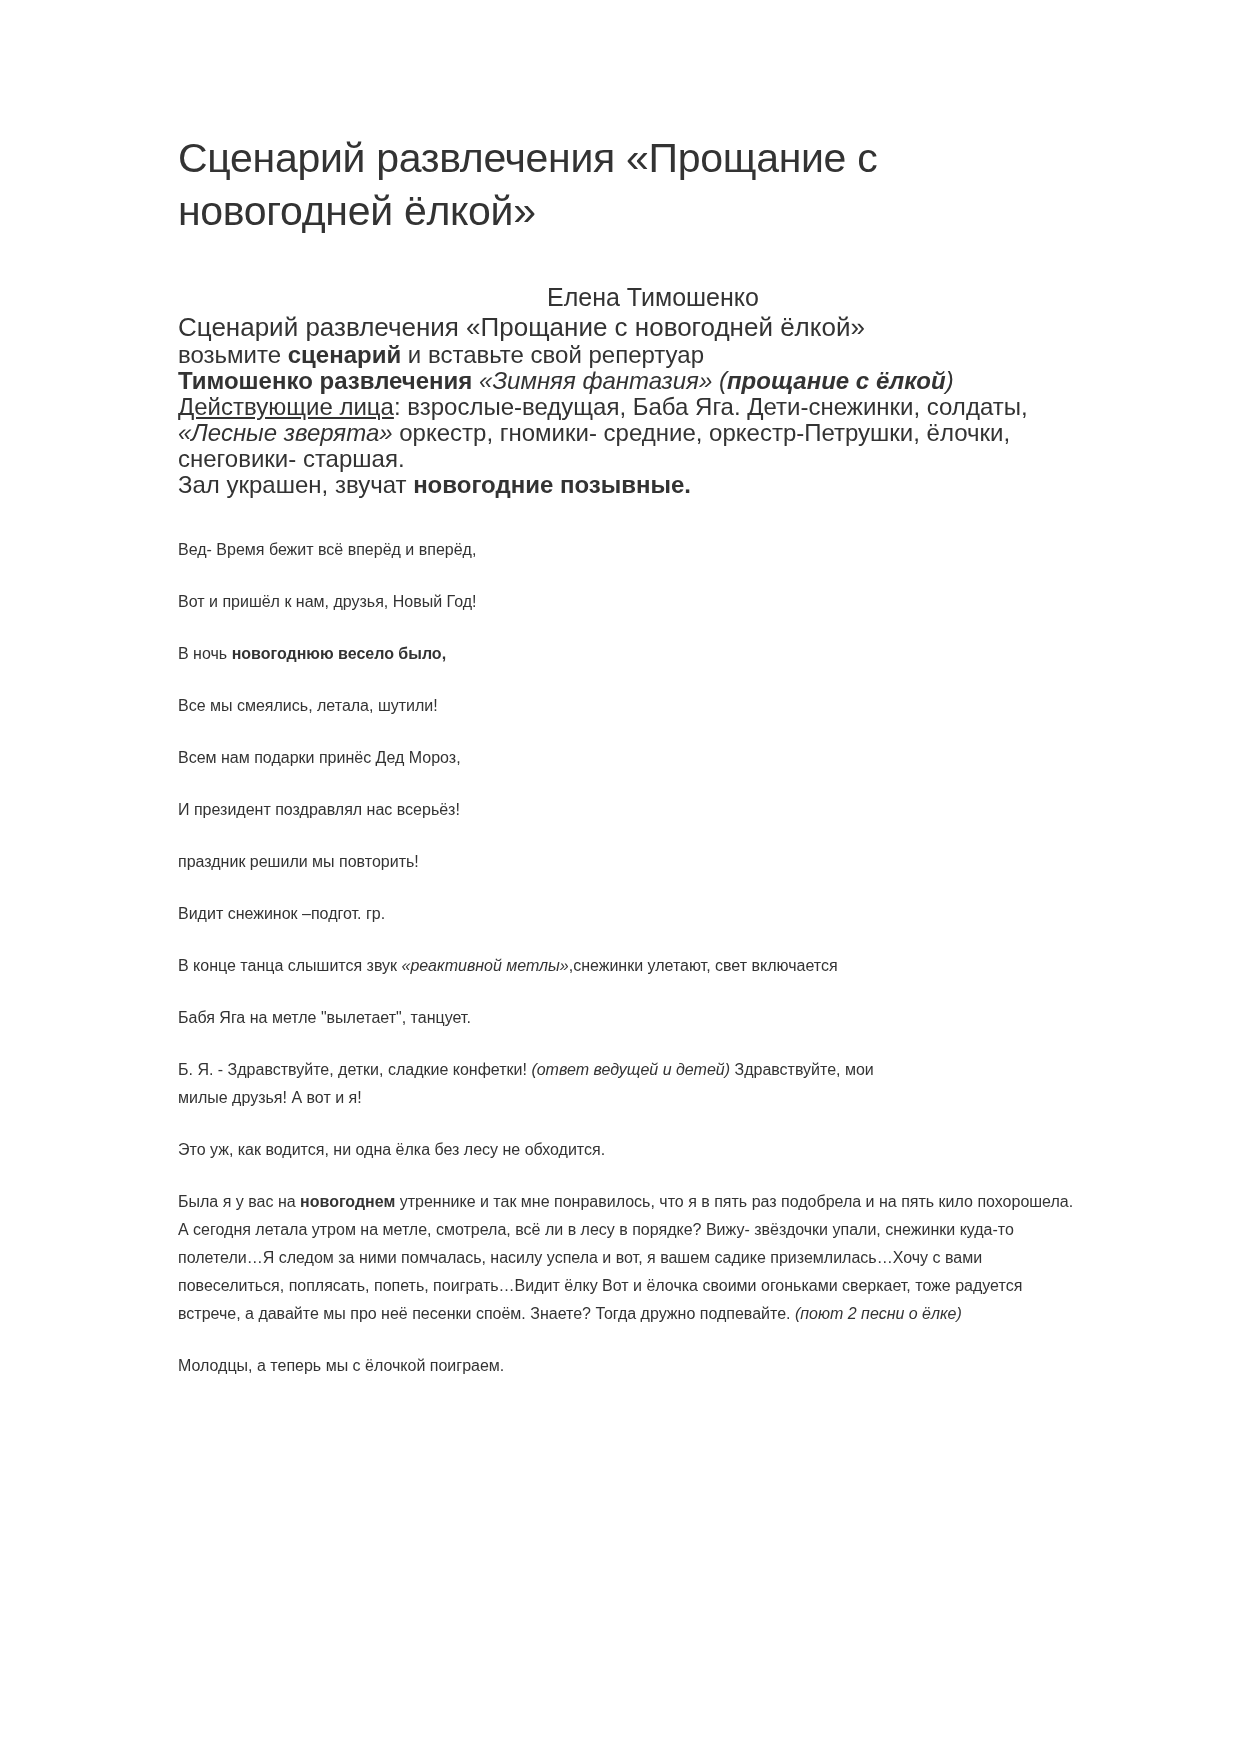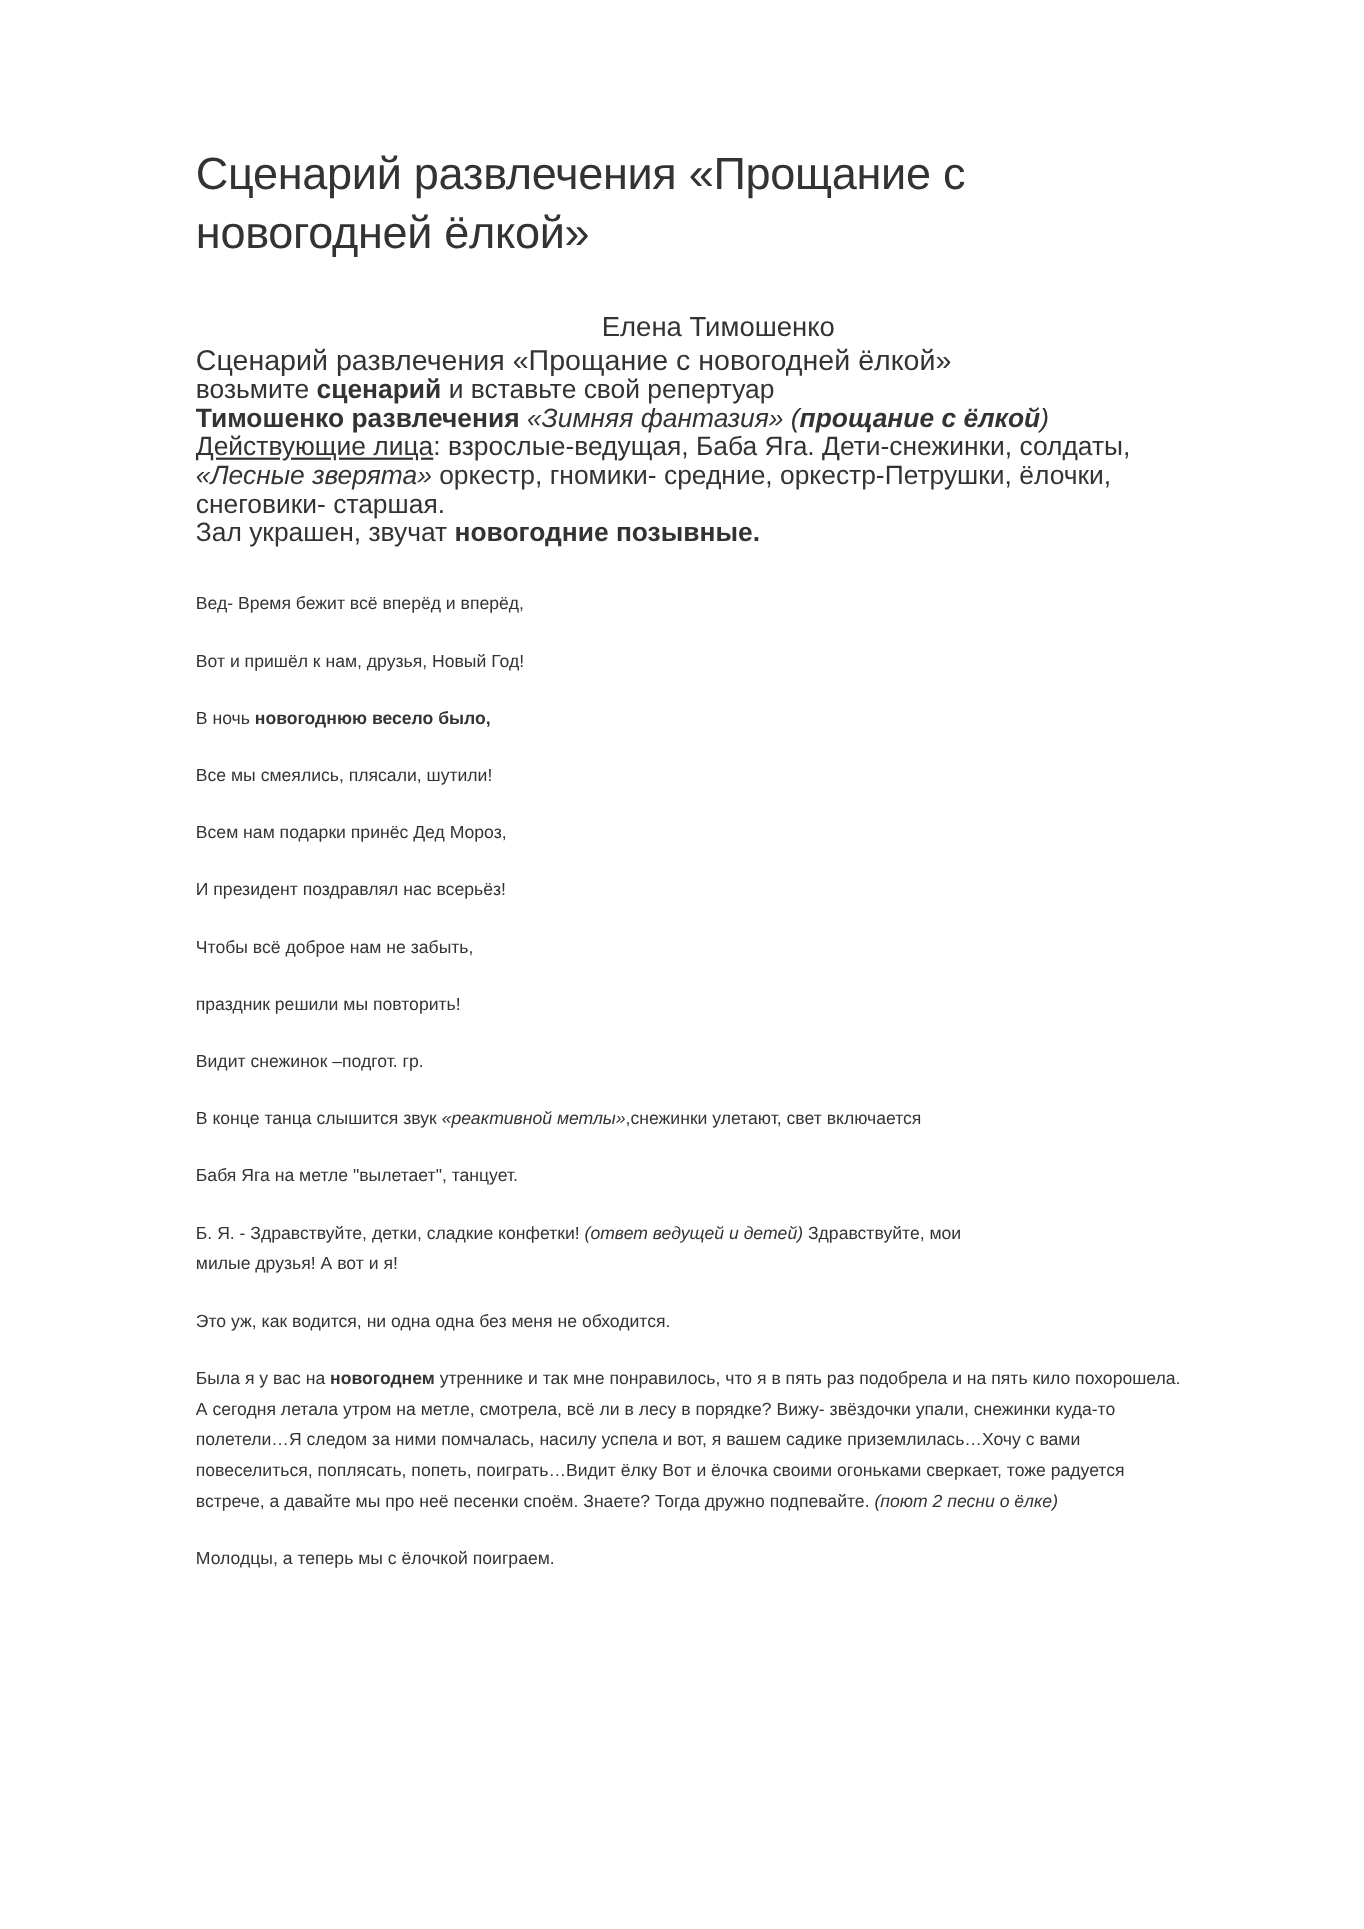--- a/index.html
+++ b/index.html
@@ -30,26 +30,25 @@
     <span class="line"><span>возьмите </span><b>сценарий</b><span> и вставьте свой репертуар</span></span>
     <span class="line"><b>Тимошенко развлечения</b><i> «Зимняя фантазия» </i><i>(</i><b><i>прощание с ёлкой</i></b><i>)</i></span>
     <span class="line"><u>Действующие лица</u><span>: взрослые-ведущая, Баба Яга. Дети-снежинки, солдаты, </span><i>«Лесные зверята»</i><span> оркестр, гномики- средние, оркестр-Петрушки, ёлочки, снеговики- старшая.</span></span>
     <span class="line"><span>Зал украшен, звучат </span><b>новогодние позывные.</b></span>
   </div>
 
   <div class="body">
     <p>Вед- Время бежит всё вперёд и вперёд,</p>
     <p>Вот и пришёл к нам, друзья, Новый Год!</p>
     <p id="p-bold"><span>В ночь </span><b>новогоднюю весело было,</b></p>
-    <p>Все мы смеялись, плясали, шутили!</p>
+    <p>Все мы смеялись, летала, шутили!</p>
     <p>Всем нам подарки принёс Дед Мороз,</p>
     <p>И президент поздравлял нас всерьёз!</p>
-    <p>Чтобы всё доброе нам не забыть,</p>
     <p>праздник решили мы повторить!</p>
     <p>Видит снежинок –подгот. гр.</p>
     <p><span>В конце танца слышится звук </span><i>«реактивной метлы»</i><span>,снежинки улетают, свет включается</span></p>
     <p>Бабя Яга на метле "вылетает", танцует.</p>
     <p style="width:720px"><span>Б. Я. - Здравствуйте, детки, сладкие конфетки! </span><i>(ответ ведущей и детей)</i><span> Здравствуйте, мои милые друзья! А вот и я!</span></p>
-    <p>Это уж, как водится, ни одна одна без меня не обходится.</p>
+    <p>Это уж, как водится, ни одна ёлка без лесу не обходится.</p>
     <p style="width:905px"><span>Была я у вас на </span><b>новогоднем</b><span> утреннике и так мне понравилось, что я в пять раз подобрела и на пять кило похорошела. А сегодня летала утром на метле, смотрела, всё ли в лесу в порядке? Вижу- звёздочки упали, снежинки куда-то полетели…Я следом за ними помчалась, насилу успела и вот, я вашем садике приземлилась…Хочу с вами повеселиться, поплясать, попеть, поиграть…Видит ёлку Вот и ёлочка своими огоньками сверкает, тоже радуется встрече, а давайте мы про неё песенки споём. Знаете? Тогда дружно подпевайте. </span><i>(поют 2 песни о ёлке)</i></p>
     <p>Молодцы, а теперь мы с ёлочкой поиграем.</p>
   </div>
 </div>
 
 </body></html>

